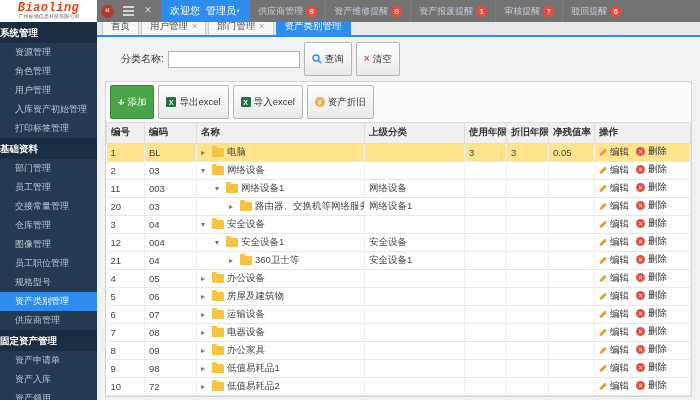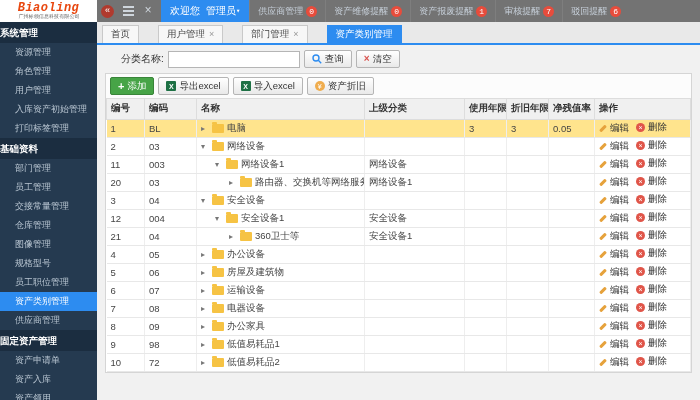--- a/index.html
+++ b/index.html
@@ -21,30 +21,30 @@
   .badge { background:#e74c3c; color:#fff; font-size:8px; min-width:11px; height:11px; border-radius:6px; display:flex; align-items:center; justify-content:center; padding:0 2px; }
 
   
   .layout { display:flex; height:378px; }
   .sidebar { width:97px; background:#253a50; overflow:hidden; flex-shrink:0; }
   .side-section-title { height:21px; line-height:21px; padding-left:0; background:#1b2d40; color:#fff; font-size:9.5px; font-weight:bold; }
   .side-item { height:19px; line-height:19px; padding-left:15px; color:#b9c6d2; font-size:9px; cursor:pointer; white-space:nowrap; overflow:hidden; }
   .side-item.active { background:#2d8cf0; color:#fff; }
 
   .main { flex:1; display:flex; flex-direction:column; overflow:hidden; }
-  .tabbar { height:23px; background:#e9e9e9; display:flex; align-items:flex-end; gap:19px; padding-left:5px; border-bottom:2px solid #2d8cf0; }
+  .tabbar { height:15px; background:#e9e9e9; display:flex; align-items:flex-end; gap:2px; padding-left:5px; border-bottom:2px solid #2d8cf0; }
   .tab { height:18px; display:flex; align-items:center; gap:4px; padding:0 8px; background:#f7f7f7; border:1px solid #c9c9c9; border-bottom:none; font-size:9.5px; color:#444; cursor:pointer; white-space:nowrap; }
   .tab.active { background:#2d8cf0; border-color:#2d8cf0; color:#fff; }
   .tab-close { font-size:9px; color:#999; line-height:1; }
 
   .content { flex:1; padding:5px 8px; overflow:hidden; }
   .search-row { display:flex; align-items:center; gap:4px; margin-bottom:5px; }
   .search-label { color:#333;margin-left:16px; }
   .search-input { width:132px; height:17px; border:1px solid #b5b5b5; background:#fff; font-size:10px; padding:0 3px; }
-  .btn { height:18px; display:inline-flex; align-items:center; gap:3px; padding:0 7px; background:linear-gradient(#ffffff,#e9e9e9); border:1px solid #b5b5b5; border-radius:2px; font-size:9.5px; color:#333; cursor:pointer; font-family:inherit; }
+  .btn { height:18px; display:inline-flex; align-items:center; gap:3px; padding:16px 7px; background:linear-gradient(#ffffff,#e9e9e9); border:1px solid #b5b5b5; border-radius:2px; font-size:9.5px; color:#333; cursor:pointer; font-family:inherit; }
   .btn-green { background:#47a447; border-color:#398439; color:#fff; }
   .icon-clear { color:#d9534f; font-weight:bold; font-size:10px; line-height:1; }
   .icon-plus { font-weight:bold; font-size:11px; line-height:1; }
   .icon-excel { width:10px; height:10px; background:#1e7145; color:#fff; font-size:7px; font-weight:bold; display:inline-flex; align-items:center; justify-content:center; border-radius:1px; }
   .icon-dep { width:10px; height:10px; background:#f0ad4e; color:#fff; font-size:7px; display:inline-flex; align-items:center; justify-content:center; border-radius:50%; }
 
   .panel { background:#fff; border:1px solid #d5d5d5; }
   .toolbar { display:flex; align-items:center; gap:4px; padding:3px 4px; background:#fcfcfc; border-bottom:1px solid #ddd; }
 
   table { width:100%; border-collapse:collapse; table-layout:fixed; }
@@ -107,22 +107,22 @@
       <div class="side-item">角色管理</div>
       <div class="side-item">用户管理</div>
       <div class="side-item">入库资产初始管理</div>
       <div class="side-item">打印标签管理</div>
       <div class="side-section-title">基础资料</div>
       <div class="side-item">部门管理</div>
       <div class="side-item">员工管理</div>
       <div class="side-item">交接常量管理</div>
       <div class="side-item">仓库管理</div>
       <div class="side-item">图像管理</div>
+      <div class="side-item">员工职位管理</div>
       <div class="side-item">规格型号</div>
-      <div class="side-item">员工职位管理</div>
       <div class="side-item active">资产类别管理</div>
       <div class="side-item">供应商管理</div>
       <div class="side-section-title">固定资产管理</div>
       <div class="side-item">资产申请单</div>
       <div class="side-item">资产入库</div>
       <div class="side-item">资产领用</div>
     </div>
 
   <div class="main">
     <div class="tabbar">

